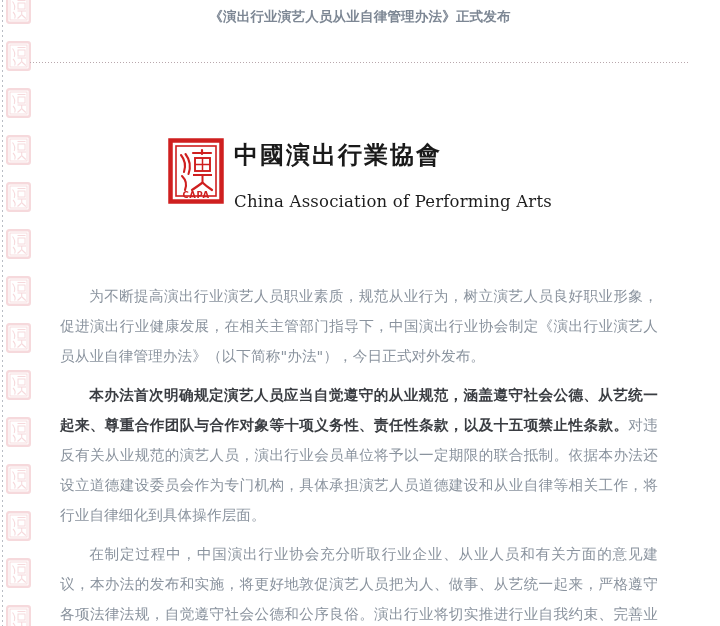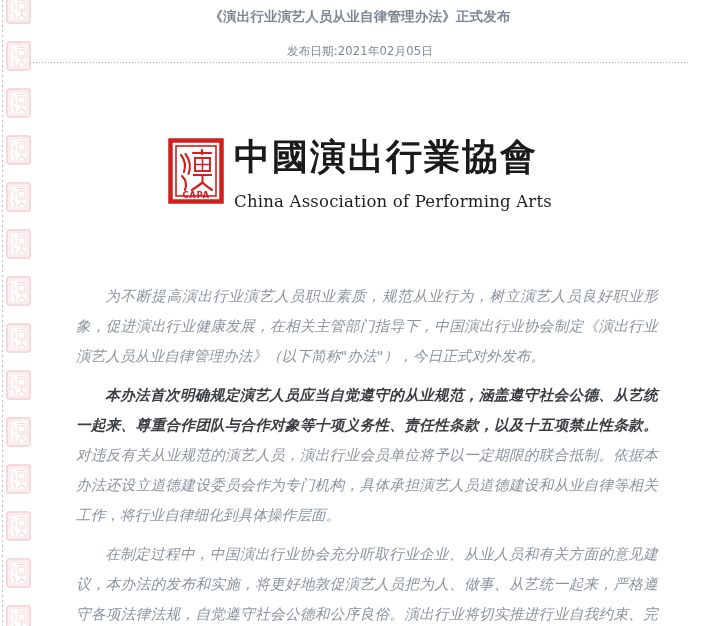--- a/index.html
+++ b/index.html
@@ -123,22 +123,22 @@
     flex: 0 0 auto;
     margin-top: 4px;
   }
   .logo-text {
     display: flex;
     flex-direction: column;
     align-items: flex-start;
     padding-top: 2px;
   }
   .logo-cn {
-    font-family: Liberation Serif, serif;
-    font-size: 36px;
+    font-family: Liberation Mono, monospace;
+    font-size: 24px;
     line-height: 42px;
     font-weight: bold;
     color: #1a1a1a;
     letter-spacing: 2px;
     white-space: nowrap;
   }
   .logo-en {
     font-family: "DejaVu Serif", "Liberation Serif", serif;
     font-size: 16.5px;
     line-height: 22px;
@@ -149,28 +149,27 @@
   }
 
   
   .doc-body {
     position: absolute;
     top: 281px;
     left: 60px;
     width: 598px;
   }
   .para {
-    margin: 0 0 9px 16px;
+    margin: 0 0 9px 0;
     text-indent: 2em;
     font-size: 14.6px;
     line-height: 30px;
     color: #8a939e;
     text-align: justify;
     letter-spacing: 0.1px;
-    font-style: italic;
   }
   .para.para-strongmix {
     color: #8a939e;
   }
   .para .strong {
     font-weight: bold;
     color: #3a3d42;
   }
 </style>
 </head>
@@ -348,21 +347,20 @@
         <path d="M16 21 L19.8 24.5" stroke="#f6d9dc" stroke-width="1.1" fill="none"></path>
       </svg>
     </div>
 
   <div class="edge-rule-left"></div>
 
   <div class="edge-rule-right"></div>
 
   <div class="doc-header">
     <h1 class="doc-title">《演出行业演艺人员从业自律管理办法》正式发布</h1>
-    <p class="doc-date">发布日期:2021年02月05日</p>
   </div>
   <div class="header-divider"></div>
 
   <div class="logo-block">
     <div class="logo-inner">
       <svg class="seal-mark" viewBox="0 0 56 66">
         <rect x="2.5" y="2.5" width="51" height="61" fill="none" stroke="#cf1f1f" stroke-width="4.5"></rect>
         <rect x="8" y="8" width="40" height="50" fill="none" stroke="#cf1f1f" stroke-width="1.6"></rect>
 
         <path d="M13 17 C17 22 18 28 16 34" stroke="#cf1f1f" stroke-width="2.1" fill="none" stroke-linecap="round"></path>

